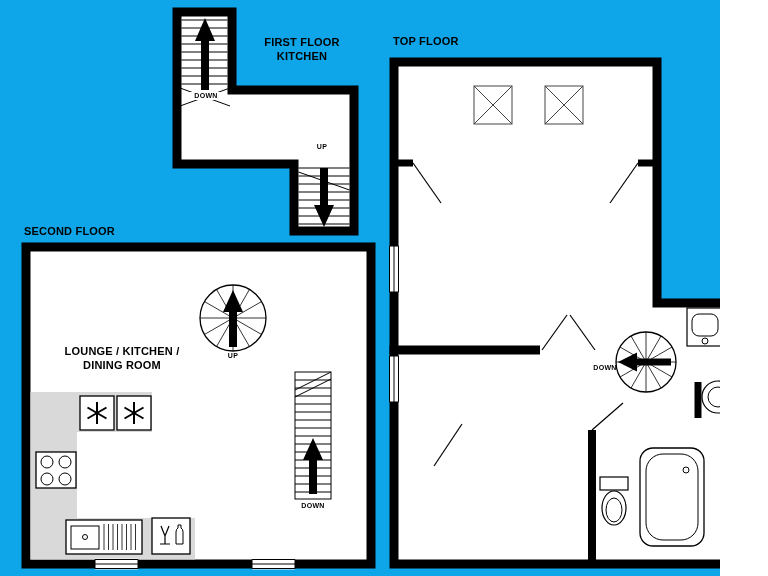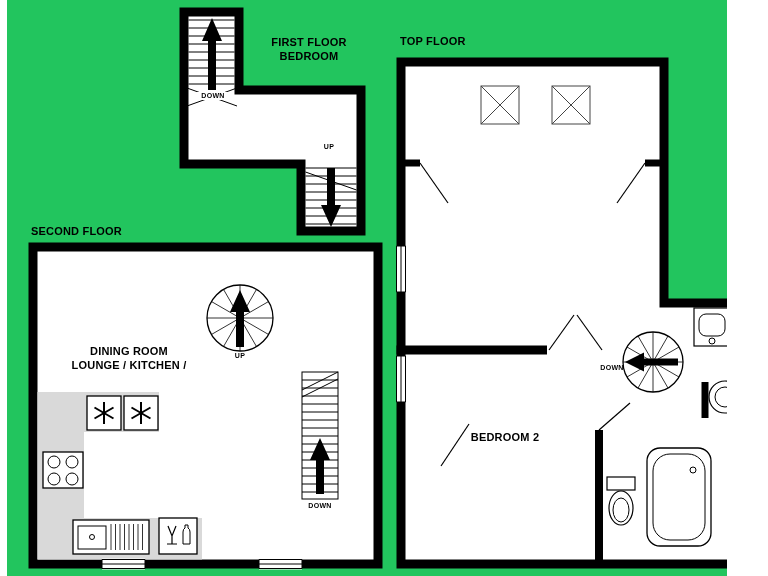--- a/index.html
+++ b/index.html
@@ -1,17 +1,17 @@
 <!DOCTYPE html>
 <html><head>
 <meta charset="utf-8">
 <style>
   html,body{margin:0;padding:0;background:#ffffff;}
-  #plan{position:relative;width:720px;height:576px;background:#22c55e;
-        font-family:"Liberation Sans",sans-serif;overflow:hidden;margin-left:7px;}
+  #plan{position:relative;width:720px;height:576px;background:#0ea5e9;
+        font-family:"Liberation Sans",sans-serif;overflow:hidden;}
   #plan svg{position:absolute;left:0;top:0;}
   .lbl{position:absolute;color:#000;font-weight:bold;text-align:center;
        line-height:14px;font-size:11px;letter-spacing:0.2px;white-space:nowrap;}
   .lbl .ln{line-height:14px;}
   .small{font-size:7px;line-height:8px;letter-spacing:0.3px;}
   .left-align{text-align:left;}
   .knockout{background:#ffffff;padding:0 1px;}
 </style>
 </head>
 <body>
@@ -254,30 +254,29 @@
         <line x1="398.5" y1="356" x2="398.5" y2="402"></line>
         <line x1="389.5" y1="356" x2="398.5" y2="356"></line>
         <line x1="389.5" y1="402" x2="398.5" y2="402"></line>
       </g>
     </g>
   </g>
 </svg>
 
 <div class="lbl" style="left:252px;top:35px;width:100px;">
   <div class="ln">FIRST FLOOR</div>
-  <div class="ln">BEDROOM</div>
+  <div class="ln">KITCHEN</div>
 </div>
 <div class="lbl small knockout" style="left:185px;top:92px;width:40px;">DOWN</div>
 <div class="lbl small" style="left:302px;top:143px;width:40px;">UP</div>
 
 <div class="lbl left-align" style="left:24px;top:224px;">SECOND FLOOR</div>
 <div class="lbl" style="left:42px;top:344px;width:160px;">
+  <div class="ln">LOUNGE / KITCHEN /</div>
   <div class="ln">DINING ROOM</div>
-  <div class="ln">LOUNGE / KITCHEN /</div>
 </div>
 <div class="lbl small" style="left:213px;top:352px;width:40px;">UP</div>
 <div class="lbl small" style="left:293px;top:502px;width:40px;">DOWN</div>
 
 <div class="lbl left-align" style="left:393px;top:34px;">TOP FLOOR</div>
-<div class="lbl" style="left:428px;top:430px;width:140px;">BEDROOM 2</div>
 <div class="lbl small" style="left:585px;top:364px;width:40px;">DOWN</div>
 
 </div>
 
 </body></html>

